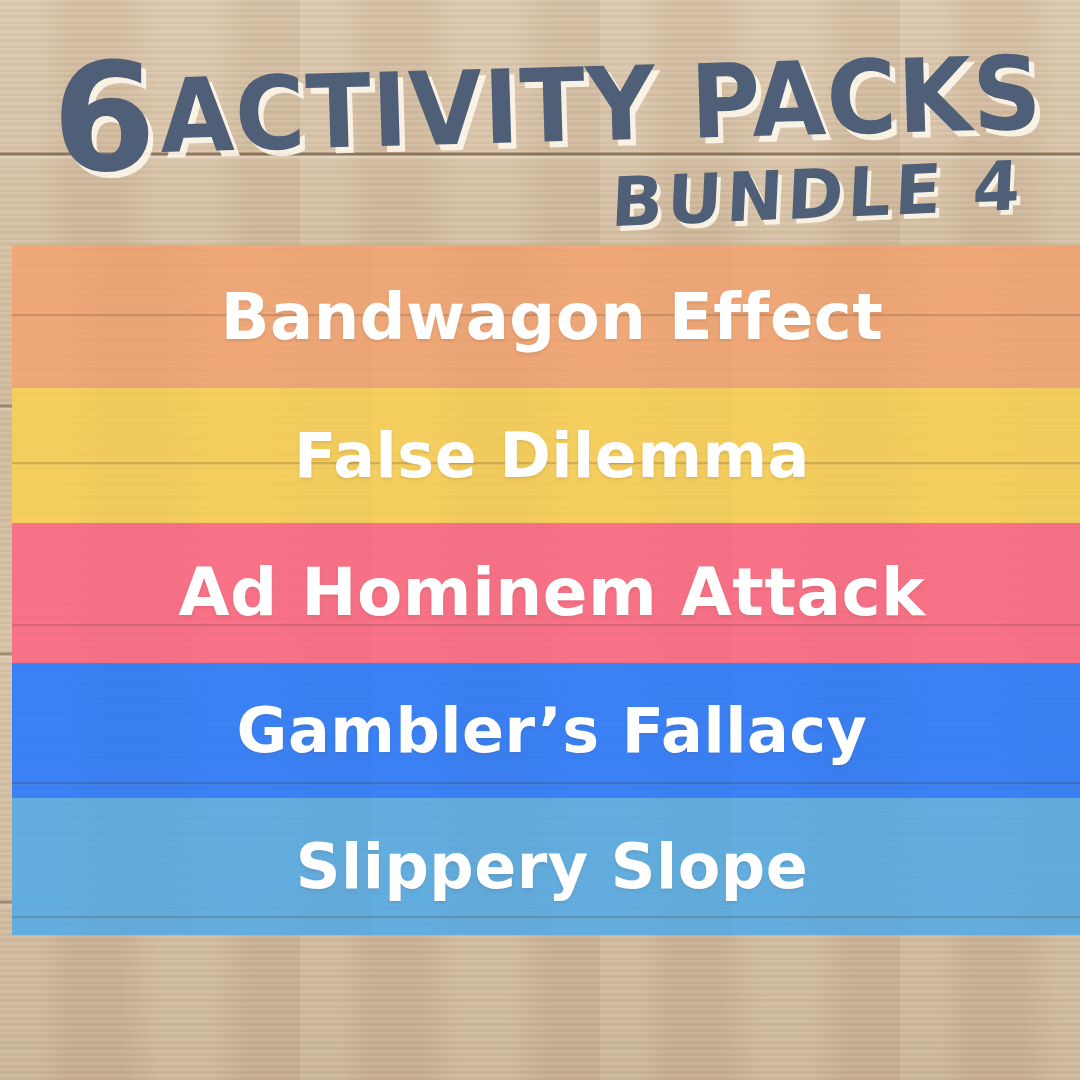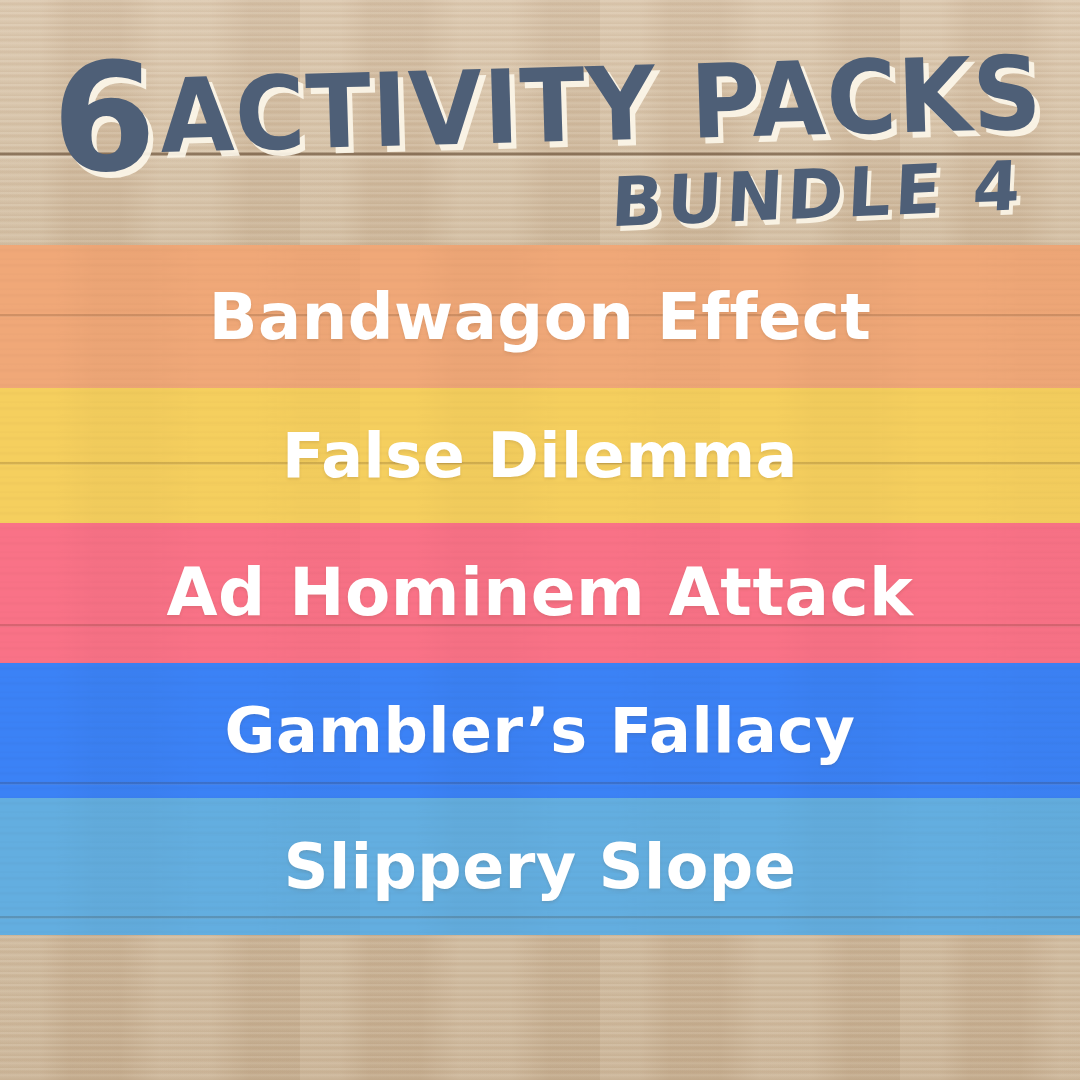--- a/index.html
+++ b/index.html
@@ -101,21 +101,21 @@
     letter-spacing:4px;
     transform:rotate(-2.4deg) skewX(-5deg);
     transform-origin:right center;
     white-space:nowrap;
     text-shadow: 4px 5px 0 rgba(252,246,233,.90);
   }
 
   
   .bands {
     position:absolute;
-    left:0; top:245px; width:976px; height:835px;
+    left:12px; top:245px; width:976px; height:835px;
   }
 
   .band {
     position:relative;
     width:1080px;
     display:flex;
     align-items:center;
     justify-content:center;
     overflow:hidden;
   }

